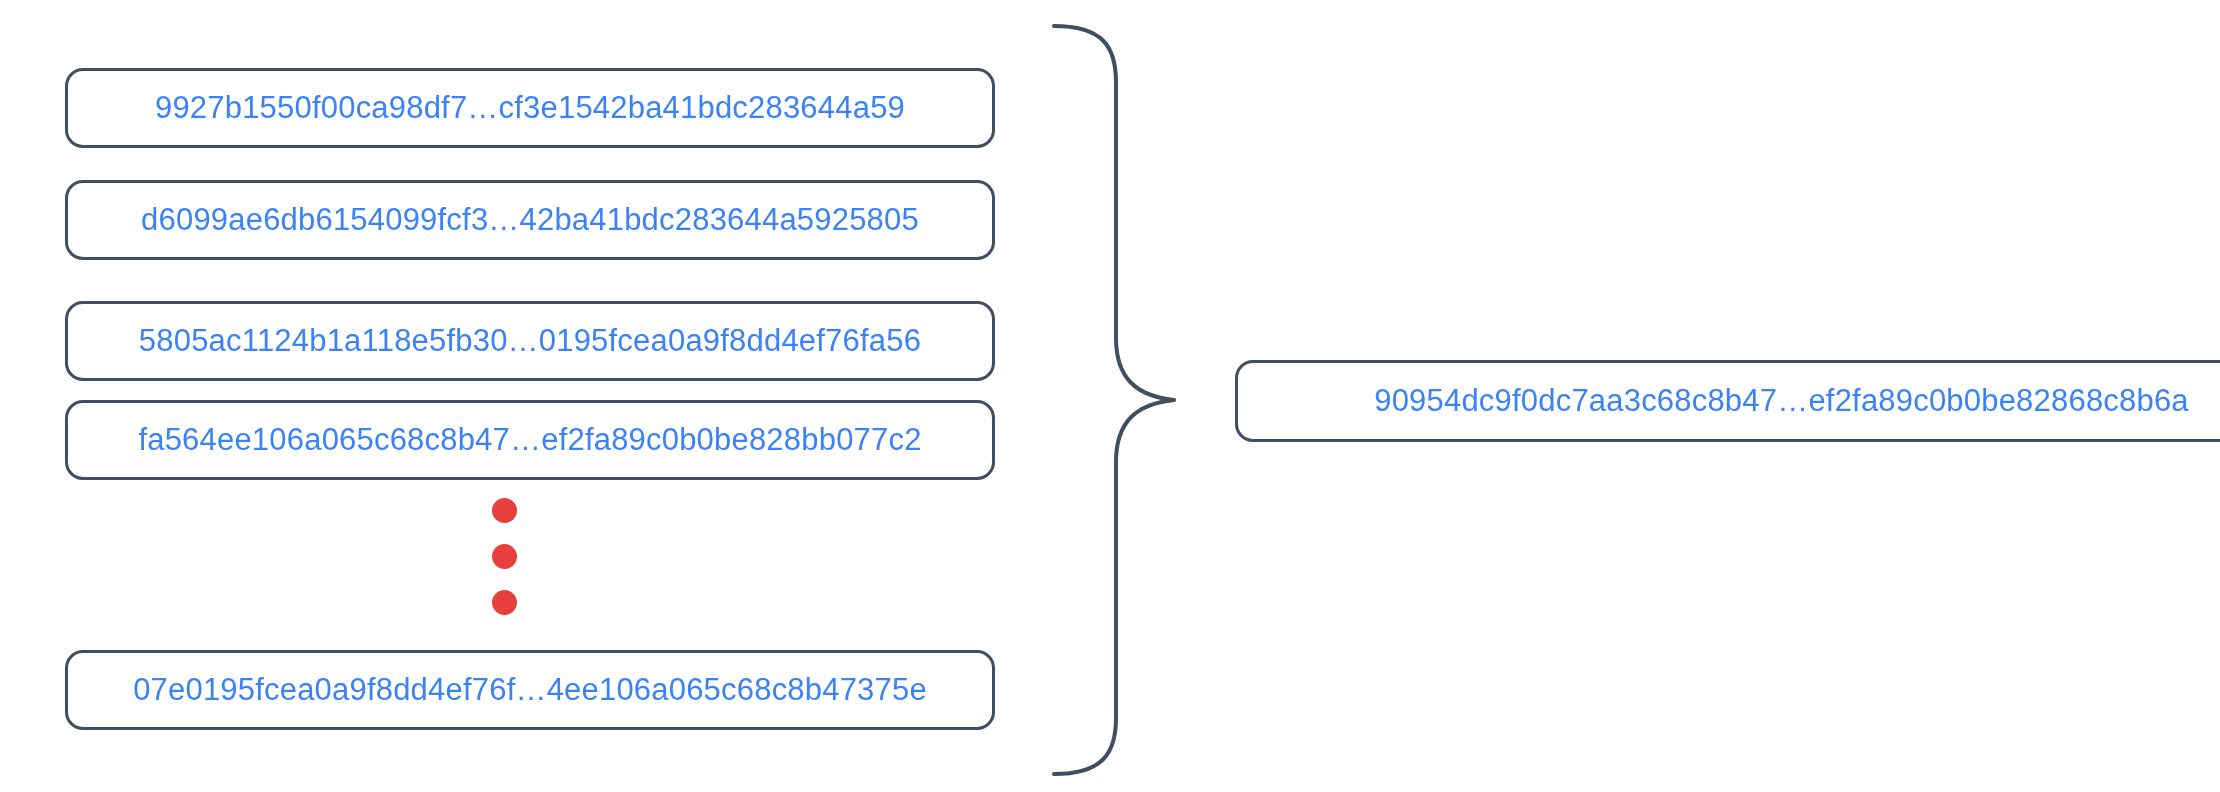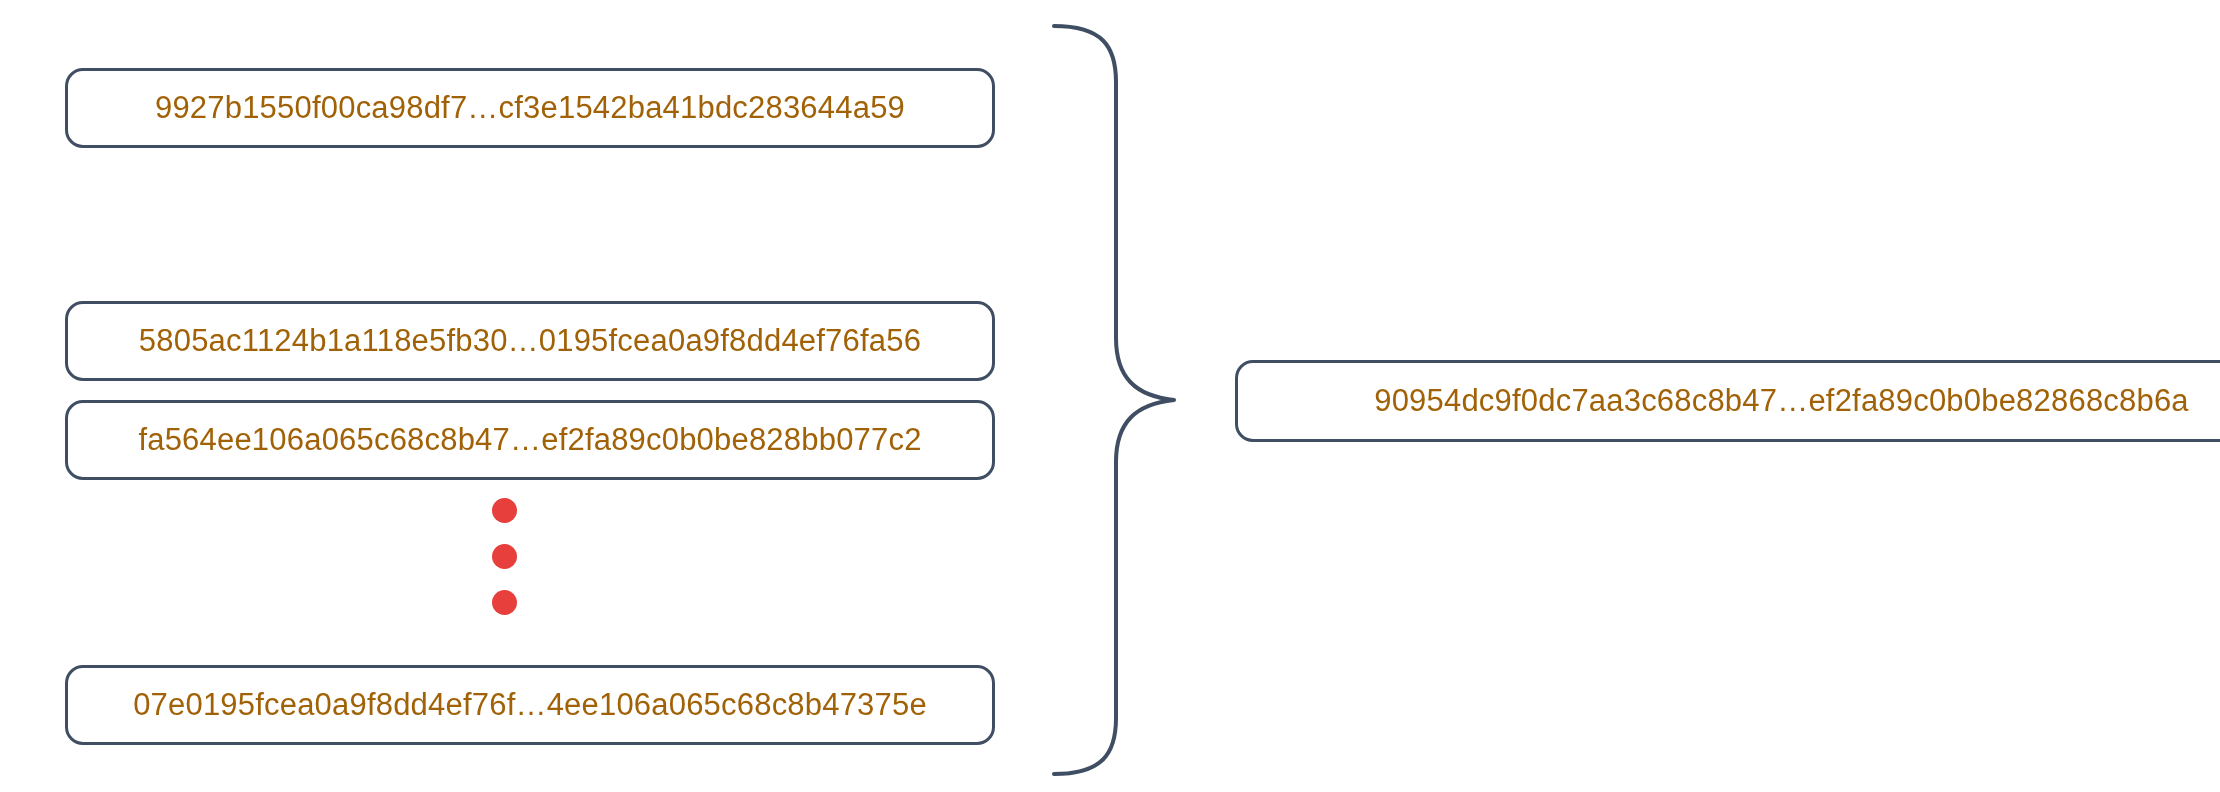--- a/index.html
+++ b/index.html
@@ -22,36 +22,36 @@
   
   .hash-box {
     position: absolute;
     box-sizing: border-box;
     border: 3px solid #3f4e63;
     border-radius: 18px;
     background: #ffffff;
     display: flex;
     align-items: center;
     justify-content: center;
-    color: #a16207;
+    color: #3b82f6;
     font-size: 31px;
     letter-spacing: 0.2px;
     white-space: nowrap;
   }
 
   .input-box {
     left: 65px;
     width: 930px;
     height: 80px;
   }
   .input-box.r0 { top: 68px; }
   .input-box.r1 { top: 180px; }
   .input-box.r2 { top: 301px; }
   .input-box.r3 { top: 400px; }
-  .input-box.r4 { top: 665px; }
+  .input-box.r4 { top: 650px; }
 
   .output-box {
     left: 1235px;
     top: 360px;
     width: 1093px;
     height: 82px;
   }
 
   
   .dots {
@@ -83,20 +83,21 @@
   }
   .brace svg { display: block; }
 </style>
 </head>
 <body>
 
 <div id="canvas">
 
   <div class="hash-box input-box r0">9927b1550f00ca98df7…cf3e1542ba41bdc283644a59</div>
 
+  <div class="hash-box input-box r1">d6099ae6db6154099fcf3…42ba41bdc283644a5925805</div>
 
   <div class="hash-box input-box r2">5805ac1124b1a118e5fb30…0195fcea0a9f8dd4ef76fa56</div>
 
   <div class="hash-box input-box r3">fa564ee106a065c68c8b47…ef2fa89c0b0be828bb077c2</div>
 
   <div class="hash-box input-box r4">07e0195fcea0a9f8dd4ef76f…4ee106a065c68c8b47375e</div>
 
   <div class="dots">
     <span class="dot d0"></span>
     <span class="dot d1"></span>

